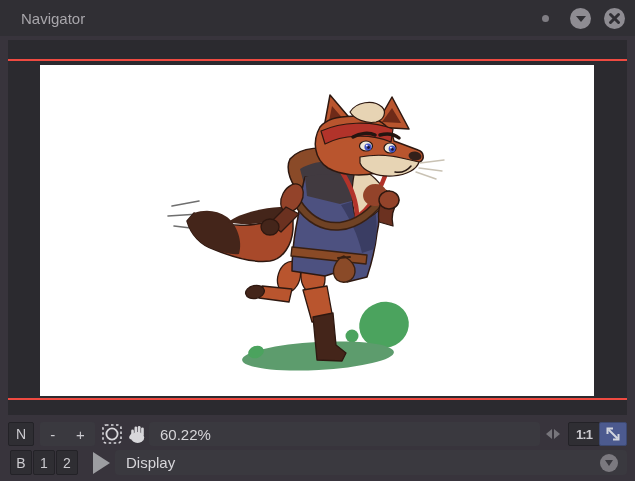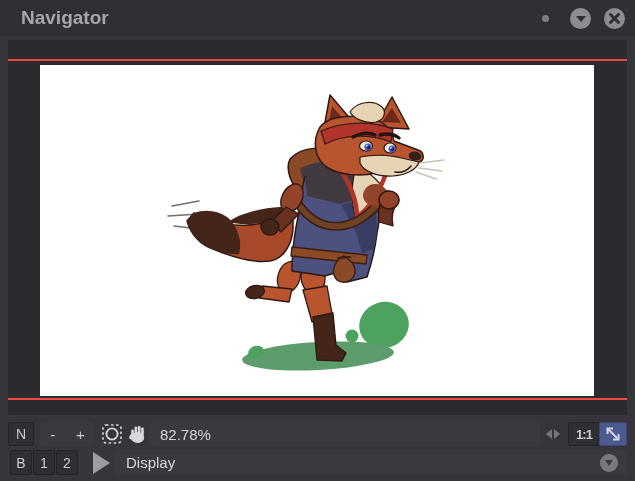--- a/index.html
+++ b/index.html
@@ -9,21 +9,21 @@
     font-family:"Liberation Sans","DejaVu Sans",sans-serif;
     -webkit-font-smoothing:antialiased;
   }
   
   .titlebar{
     position:absolute;left:0;top:0;width:635px;height:36px;
     background:var(--titlebar-bg,#302f34);
     display:flex;align-items:center;
     padding-left:21px;box-sizing:border-box;
   }
-  .titlebar-label{color:var(--title-text,#a8a6ab);font-size:19px;font-weight:bold;}
+  .titlebar-label{color:var(--title-text,#a8a6ab);font-size:15px;}
   .titlebar-icons{margin-left:auto;display:flex;align-items:center;gap:13px;padding-right:10px;}
   .tb-dot{width:7px;height:7px;border-radius:50%;background:#7f7d83;margin-right:8px;}
   .tb-circle{width:21px;height:21px;border-radius:50%;background:#8e8c92;display:flex;align-items:center;justify-content:center;}
   .tb-circle .tri{width:0;height:0;border-left:5px solid transparent;border-right:5px solid transparent;border-top:6px solid var(--titlebar-bg,#302f34);margin-top:1px;}
   .tb-circle svg{display:block}
   
   .panel{
     position:absolute;left:8px;top:40px;width:619px;height:375px;
     background:var(--panel-bg,#2b2a2f);
   }
@@ -208,21 +208,21 @@
       <rect x="2.2" y="5.5" width="2.7" height="7" rx="1.3"></rect>
       <rect x="5.5" y="2.5" width="2.7" height="9" rx="1.3"></rect>
       <rect x="8.8" y="2" width="2.7" height="9.5" rx="1.3"></rect>
       <rect x="12.1" y="3.5" width="2.7" height="8" rx="1.3"></rect>
       <ellipse cx="8.6" cy="13.5" rx="6.6" ry="5.4"></ellipse>
       <ellipse cx="2.6" cy="12.5" rx="2" ry="3" transform="rotate(30 2.6 12.5)"></ellipse>
     </svg>
   </div>
 
   <div class="field zoom-field">
-    <span>82.78%</span>
+    <span>60.22%</span>
   </div>
 
   <div class="iconbtn adjust" style="display:flex;">
     <span class="t-l"></span>
     <span class="t-r"></span>
   </div>
 
   <div class="btn ratio-btn">1:1</div>
 
   <div class="btn fit-btn">

